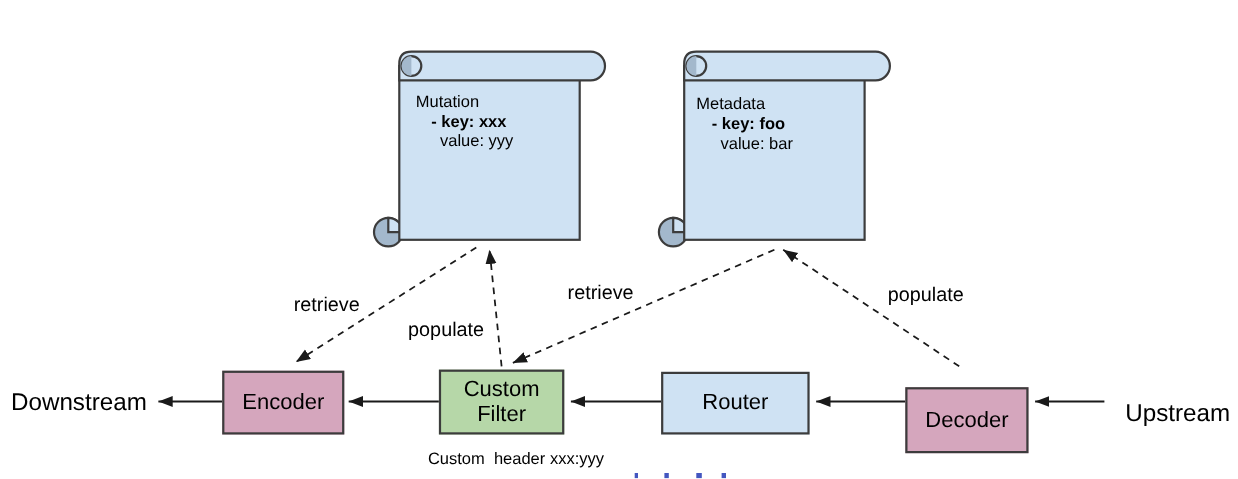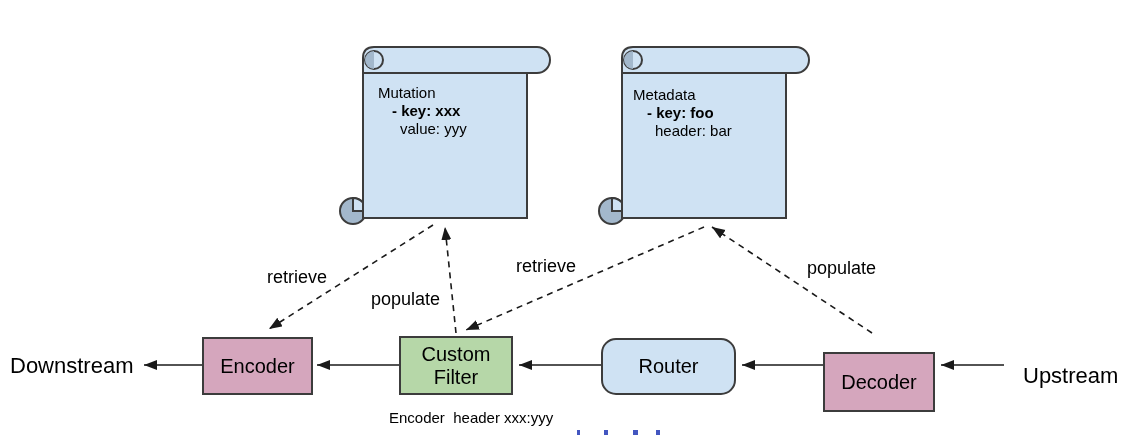--- a/index.html
+++ b/index.html
@@ -18,21 +18,21 @@
   .scroll-shade-ns{fill:var(--scroll-shade);}
   .flow{stroke:var(--line);stroke-width:1.7;fill:none;}
   .dash{stroke:var(--line);stroke-width:1.6;fill:none;stroke-dasharray:6 5;}
   .arrowhead{fill:var(--line);}
   .node{
     position:absolute;display:flex;flex-direction:column;align-items:center;justify-content:center;
     border:2px solid var(--outline);font-size:20px;line-height:23px;text-align:center;box-sizing:border-box;
   }
   .node-pink{background:var(--node-pink);}
   .node-green{background:var(--node-green);}
-  .node-blue{background:var(--node-blue);border-radius:15px;}
+  .node-blue{background:var(--node-blue);}
   .endpoint-label{position:absolute;font-size:22px;white-space:nowrap;}
   .scroll-text{position:absolute;font-size:15px;line-height:18px;white-space:nowrap;}
   .scroll-text .ind1{padding-left:14px;font-weight:bold;}
   .scroll-text .ind2{padding-left:22px;text-align:right;}
   .arrow-label{position:absolute;font-size:18px;white-space:nowrap;}
   .note{position:absolute;font-size:15px;white-space:pre;}
   .fragment{position:absolute;height:5px;background:var(--clipped-fragment);}
 </style>
 </head>
 <body>
@@ -70,21 +70,21 @@
   </svg>
 
   <div class="scroll-text" style="left:378px;top:84px;">
     <div>Mutation</div>
     <div class="ind1">- key: xxx</div>
     <div class="ind2">value: yyy</div>
   </div>
   <div class="scroll-text" style="left:633px;top:86px;">
     <div>Metadata</div>
     <div class="ind1">- key: foo</div>
-    <div class="ind2">header: bar</div>
+    <div class="ind2">value: bar</div>
   </div>
 
   <div class="node node-pink" style="left:202px;top:337px;width:111px;height:58px;align-items:center;">
     <span>Encoder</span>
   </div>
   <div class="node node-green" style="left:399px;top:336px;width:114px;height:59px;">
     <span>Custom</span>
     <span>Filter</span>
   </div>
   <div class="node node-blue" style="left:601px;top:338px;width:135px;height:57px;">
@@ -95,19 +95,19 @@
   </div>
 
   <div class="endpoint-label" style="left:10px;top:353px;">Downstream</div>
   <div class="endpoint-label" style="left:1023px;top:363px;">Upstream</div>
 
   <div class="arrow-label" style="left:267px;top:267px;">retrieve</div>
   <div class="arrow-label" style="left:371px;top:289px;">populate</div>
   <div class="arrow-label" style="left:516px;top:256px;">retrieve</div>
   <div class="arrow-label" style="left:807px;top:258px;">populate</div>
 
-  <div class="note" style="left:389px;top:409px;">Encoder  header xxx:yyy</div>
+  <div class="note" style="left:389px;top:409px;">Custom  header xxx:yyy</div>
 
   <div class="fragment" style="left:577px;top:430px;width:3px;"></div>
   <div class="fragment" style="left:604px;top:430px;width:4px;"></div>
   <div class="fragment" style="left:633px;top:430px;width:5px;"></div>
   <div class="fragment" style="left:656px;top:430px;width:4px;"></div>
 </div>
 
 </body></html>

